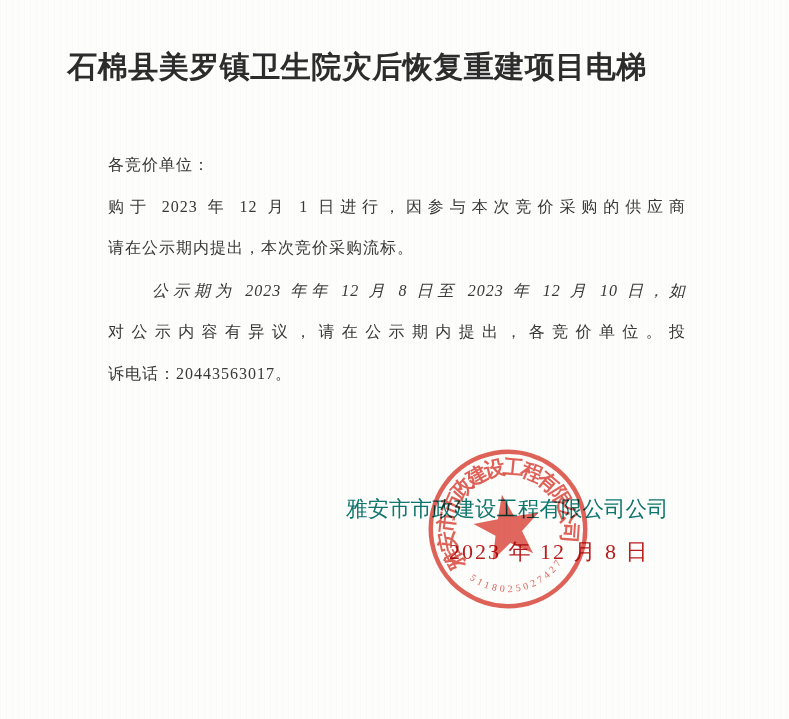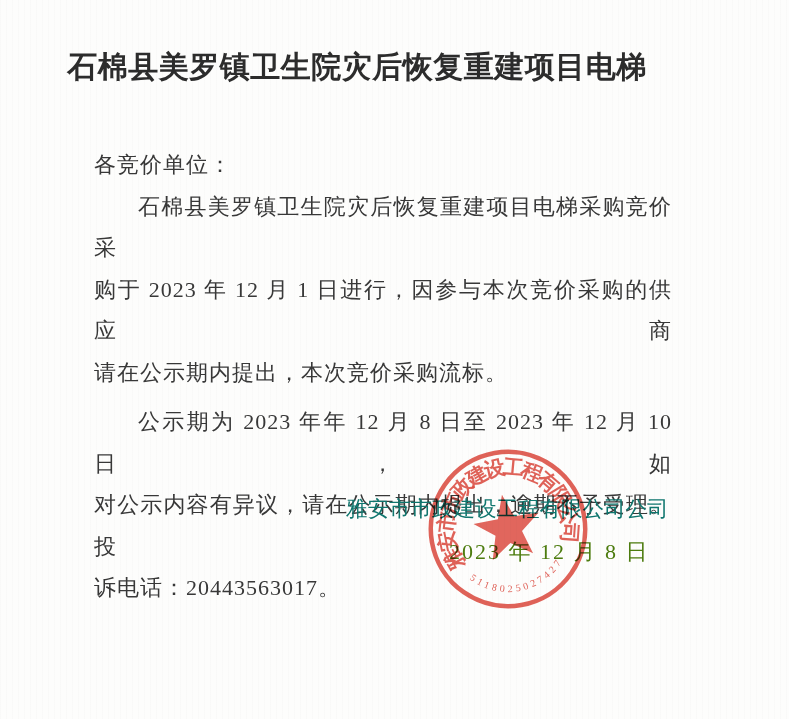--- a/index.html
+++ b/index.html
@@ -21,37 +21,37 @@
     text-align: center;
     font-family: "Liberation Sans", sans-serif;
     font-weight: 700;
     font-size: 30px; line-height: 41px;
     color: #2c2c2c;
     letter-spacing: 0.5px;
   }
   .title .tline { display: block; }
 
   .body-text {
-    position: absolute; top: 144px; left: 94px; width: 578px;
-    font-size: 22px; line-height: 41.5px;
+    position: absolute; top: 144px; left: 108px; width: 578px;
+    font-size: 16px; line-height: 41.5px;
     letter-spacing: 1px;
   }
   .line { white-space: nowrap; }
   .jfull { white-space: normal; text-align: justify; text-align-last: justify; }
   .indent { text-indent: 44px; }
-  .pgap { margin-top: 8px; }
+  .pgap { margin-top: 1px; font-style: italic; }
 
   .sig-company {
     position: absolute; left: 346px; top: 494px;
     font-size: 21.5px; letter-spacing: 0px; color: #0f766e;
     white-space: nowrap;
   }
   .sig-date {
     position: absolute; left: 449px; top: 537px;
-    font-size: 22px; letter-spacing: 2px; color: #4d7c0f;
+    font-size: 22px; letter-spacing: 2px; color: #b91c1c;
     white-space: nowrap;
   }
 
   .seal {
     position: absolute; left: 425px; top: 446px;
     width: 166px; height: 166px;
     transform: rotate(-10deg);
     mix-blend-mode: multiply;
     opacity: 0.92;
   }
@@ -65,28 +65,27 @@
 <div class="page">
 
   <h1 class="title">
     <span class="tline">石棉县美罗镇卫生院灾后恢复重建项目电梯</span>
   </h1>
 
   <div class="body-text">
     <div class="line">各竞价单位：</div>
 
     <div>
-      <div class="line jfull indent">石棉县美罗镇卫生院灾后恢复重建项目电梯采购竞价采</div>
       <div class="line jfull">购于 2023 年 12 月 1 日进行，因参与本次竞价采购的供应商</div>
       <div class="line">请在公示期内提出，本次竞价采购流标。</div>
     </div>
 
     <div>
       <div class="line jfull indent pgap">公示期为 2023 年年 12 月 8 日至 2023 年 12 月 10 日，如</div>
-      <div class="line jfull">对公示内容有异议，请在公示期内提出，逾期不予受理。投</div>
+      <div class="line jfull">对公示内容有异议，请在公示期内提出，各竞价单位。投</div>
       <div class="line">诉电话：20443563017。</div>
     </div>
   </div>
 
   <div class="sig-company">雅安市市政建设工程有限公司公司</div>
   <div class="sig-date">2023 年 12 月 8 日</div>
 
   <svg class="seal" viewBox="0 0 200 200" xmlns="http://www.w3.org/2000/svg">
     <defs>
       <path id="arcTop" d="M 42.8 133 A 66 66 0 1 1 157.2 133" fill="none"></path>

